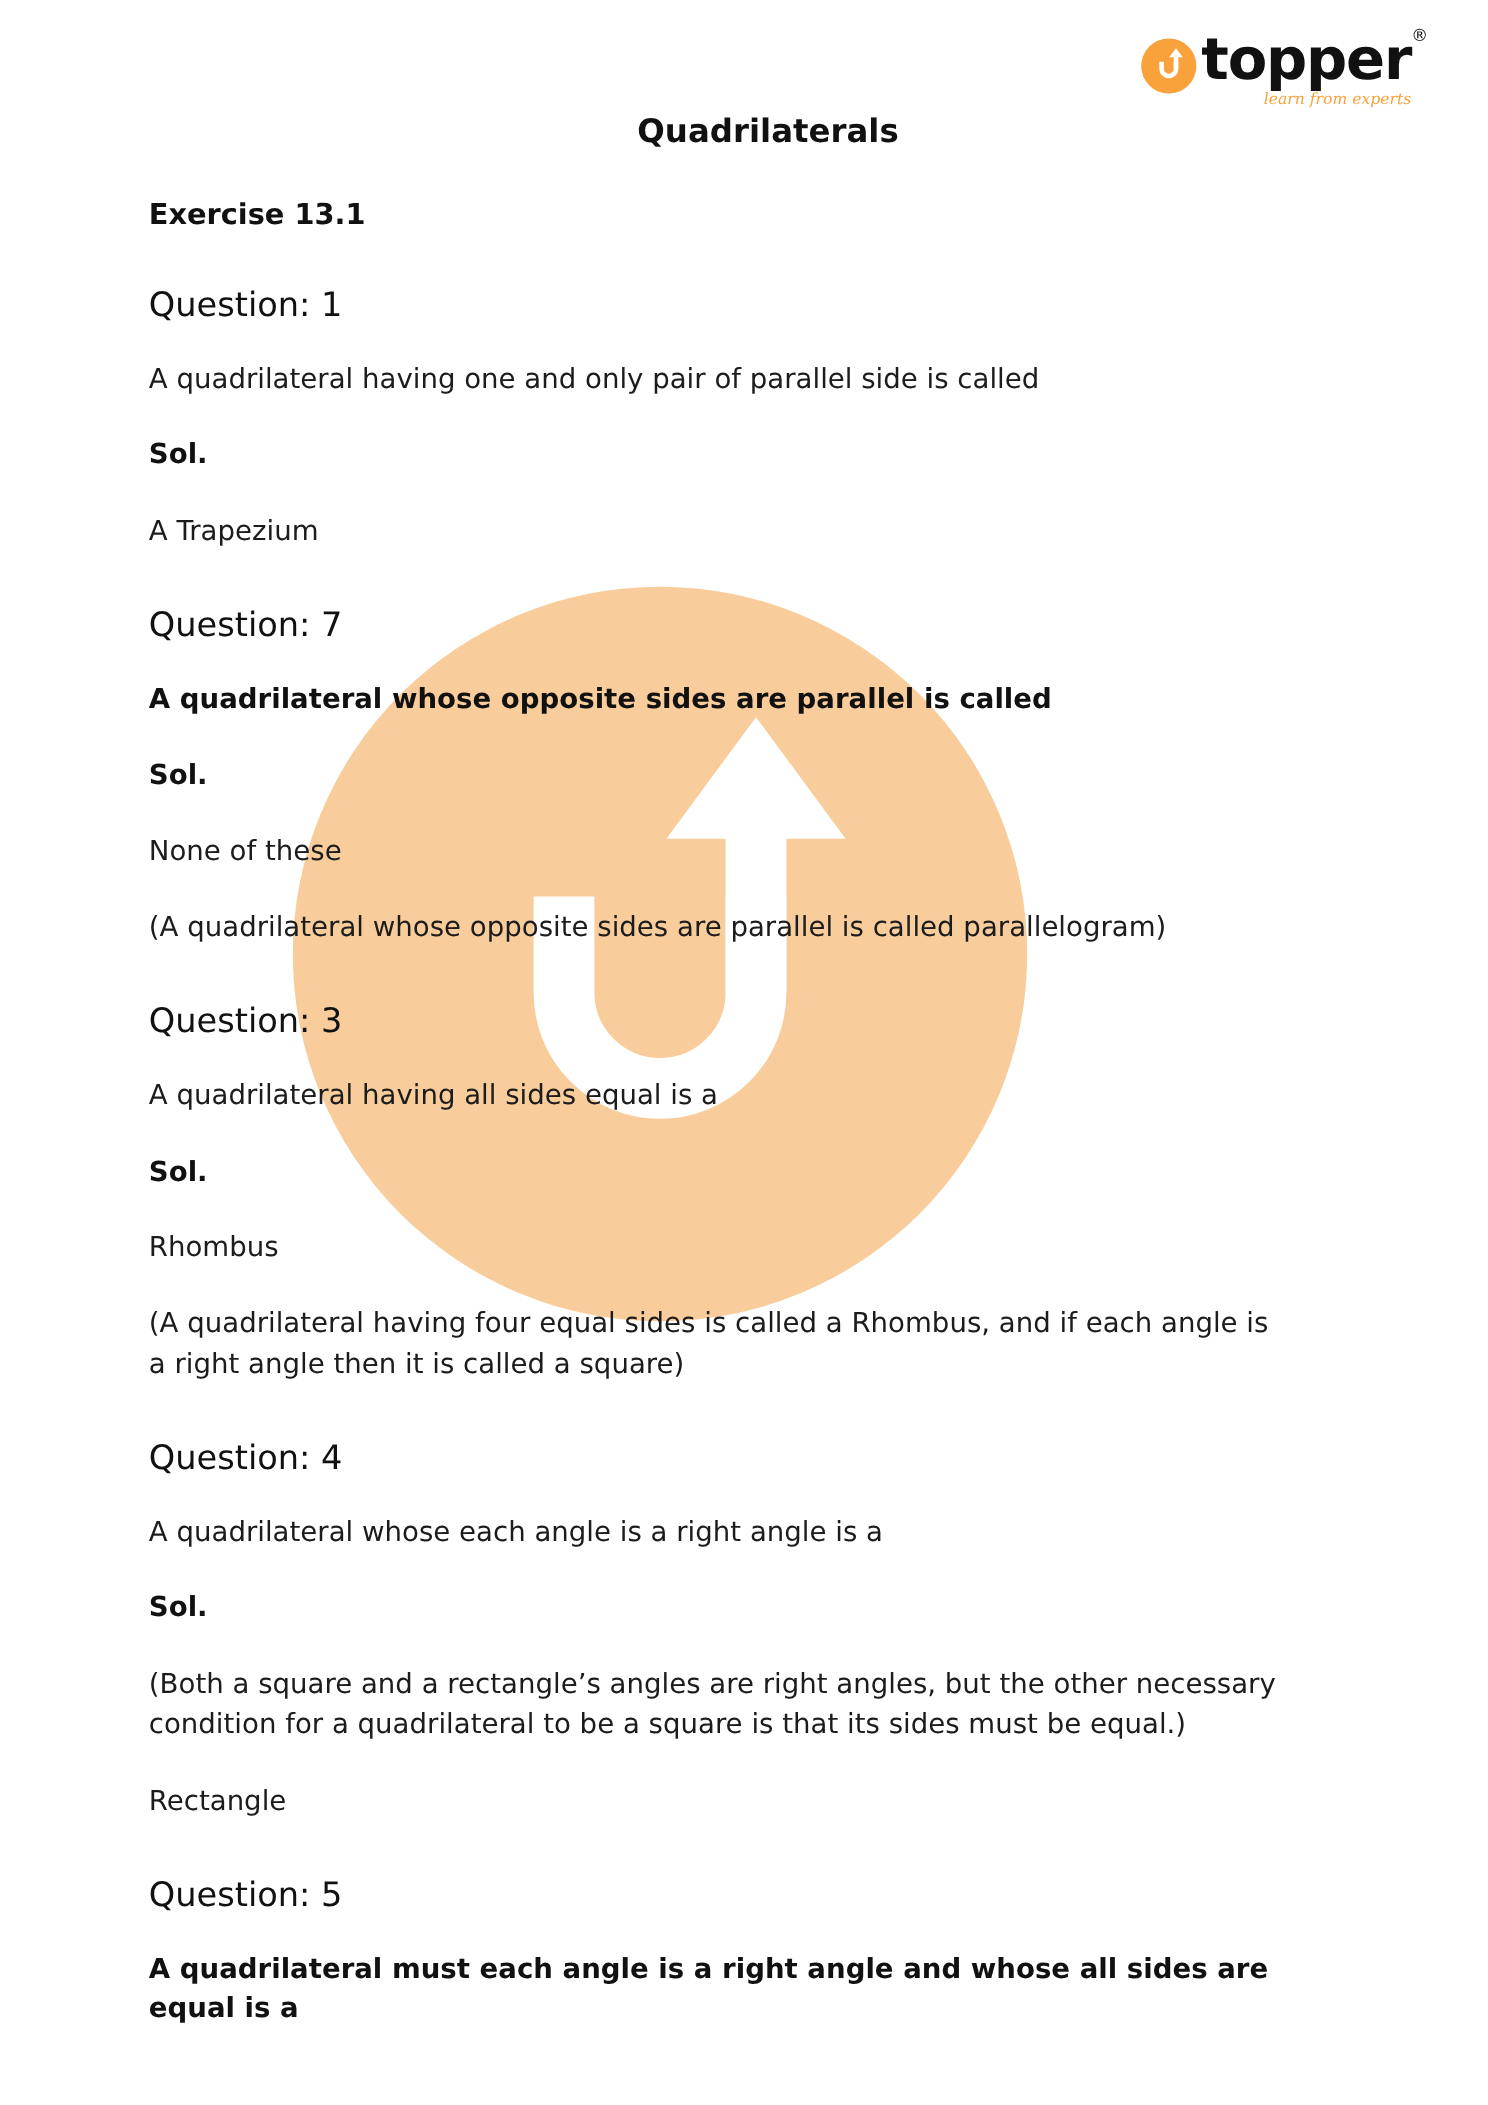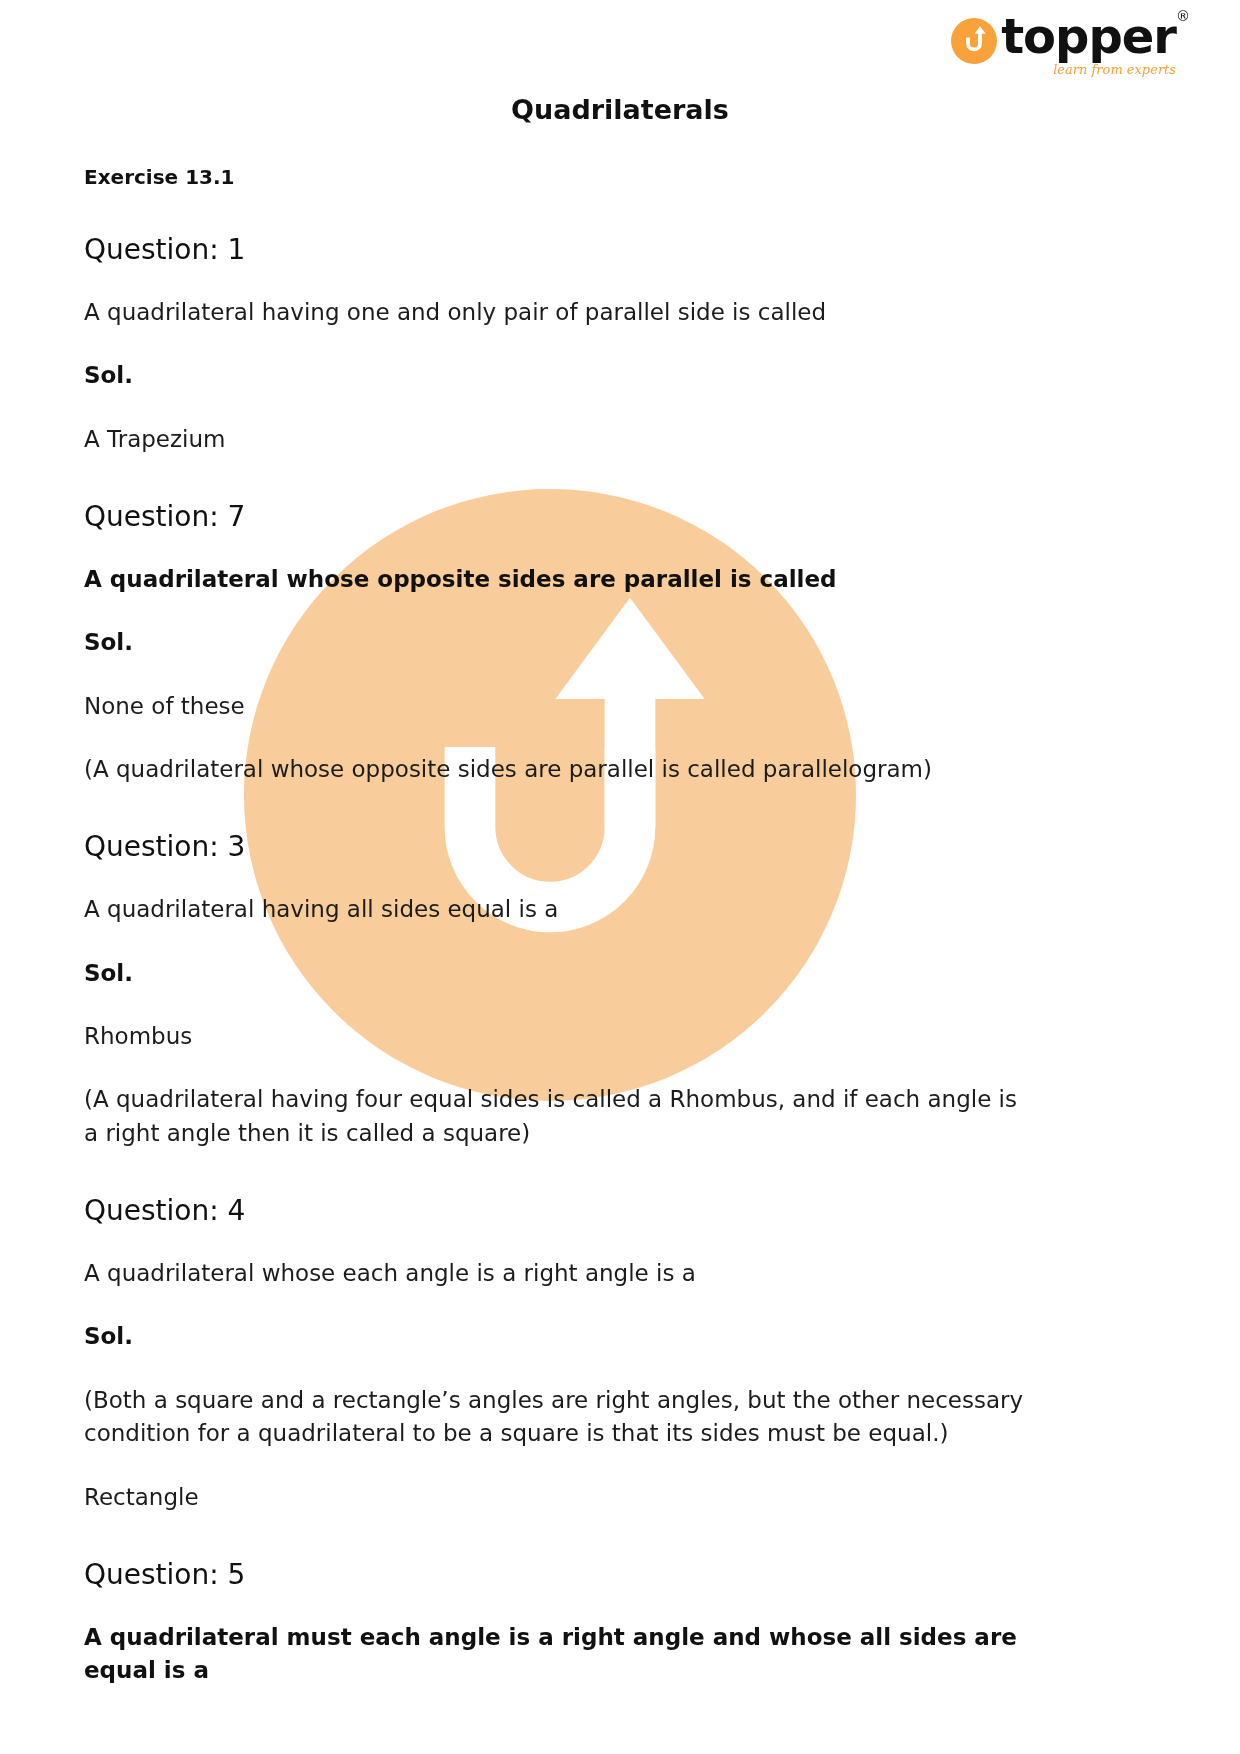--- a/index.html
+++ b/index.html
@@ -29,21 +29,21 @@
     z-index: 0;
     display: flex;
     align-items: center;
     justify-content: center;
   }
   .watermark svg { width: 320px; height: 430px; }
 
   
   .logo {
     position: absolute;
-    top: 10px;
+    top: 24px;
     right: 64px;
     z-index: 2;
     display: flex;
     align-items: flex-start;
   }
   .logo-circle {
     width: 46px;
     height: 46px;
     border-radius: 50%;
     background: #f9a13a;
@@ -79,30 +79,31 @@
     color: #f9a13a;
     white-space: nowrap;
     margin-top: 24px;
   }
 
   
   .content {
     position: relative;
     z-index: 1;
     padding: 0 84px;
+    margin-left: 40px;
   }
   .doc-title {
     text-align: center;
     font-size: 27px;
     font-weight: 700;
     color: #111111;
     margin: 94px 0 0 0;
   }
   .exercise-heading {
-    font-size: 20px;
+    font-size: 24px;
     font-weight: 700;
     color: #111111;
     margin: 40px 0 0 0;
   }
   h2.q-heading {
     font-size: 28px;
     font-weight: 400;
     color: #111111;
     margin: 44px 0 0 0;
   }

